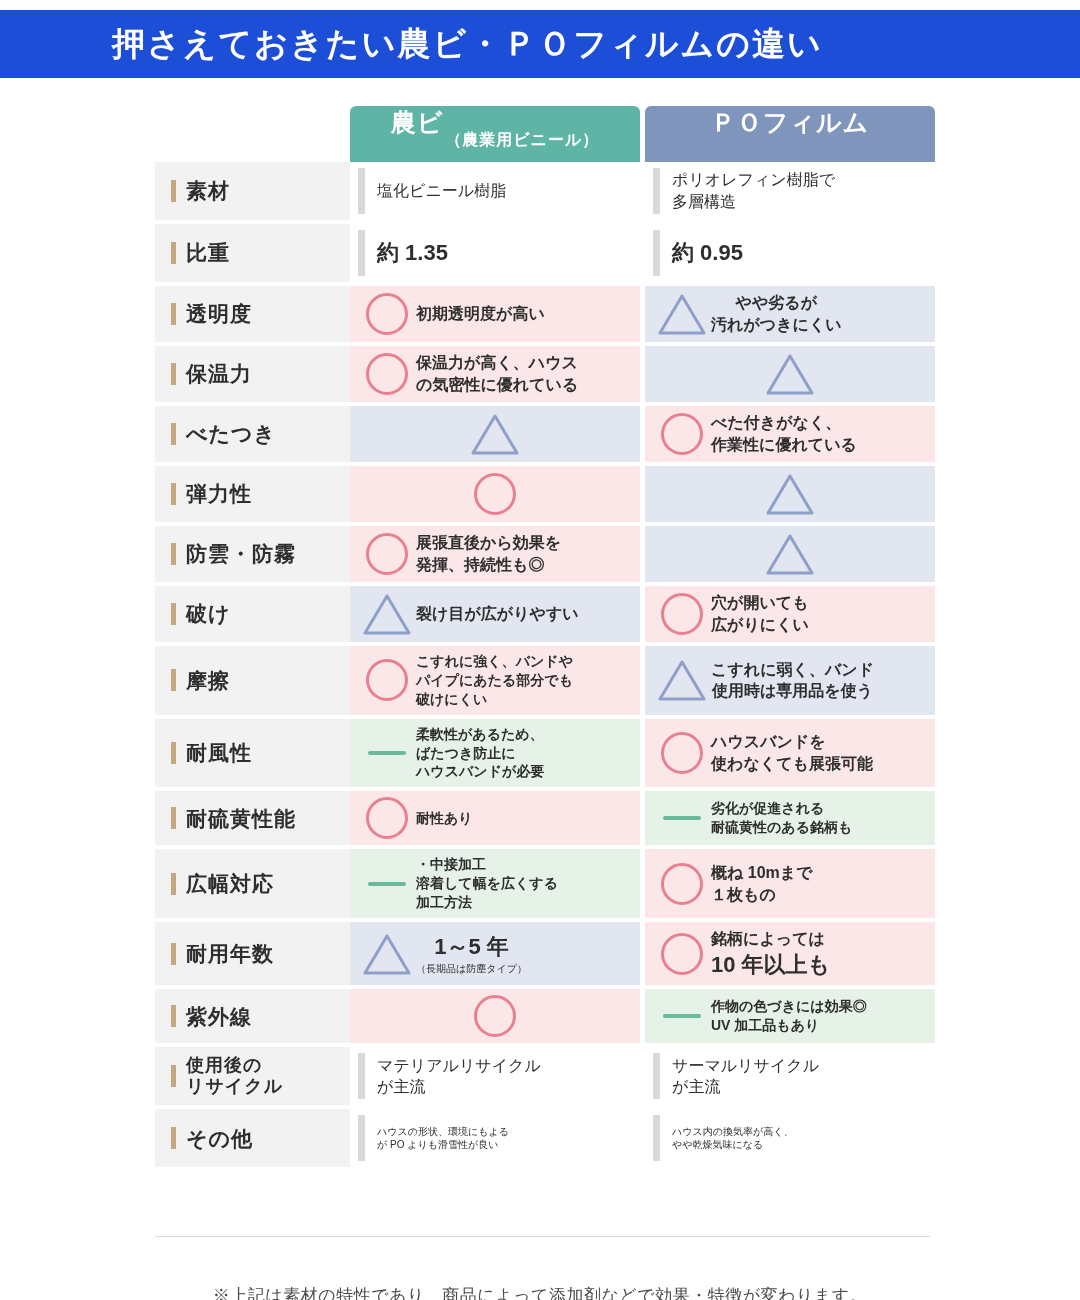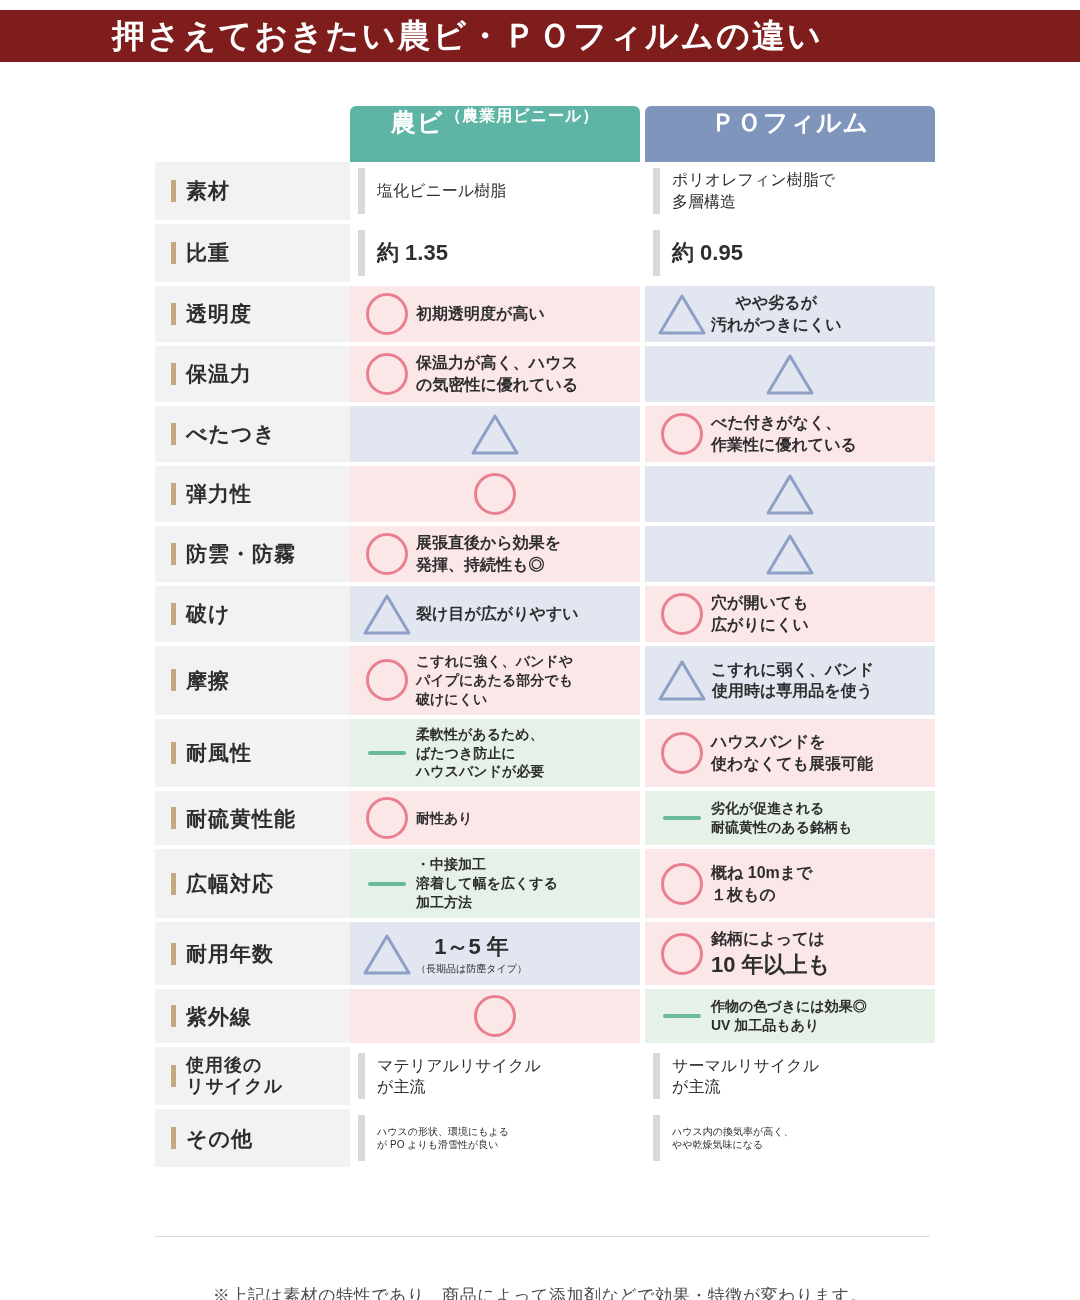--- a/index.html
+++ b/index.html
@@ -19,22 +19,22 @@
     width: 1080px;
     height: 1300px;
     box-sizing: border-box;
   }
   
   .header-bar {
     position: absolute;
     left: 0;
     top: 10px;
     width: 1080px;
-    height: 52px;
-    background: #7f1d1d;
+    height: 68px;
+    background: #1d4ed8;
     display: flex;
     align-items: center;
   }
   .header-title {
     color: #ffffff;
     font-size: 33px;
     font-weight: bold;
     letter-spacing: 2px;
     margin-left: 112px;
   }
@@ -72,20 +72,21 @@
   }
   .col-head.po {
     background: #7f95bb;
     border-radius: 6px 6px 0 0;
     margin-left: 0;
   }
   .col-head .sub {
     font-size: 16px;
     font-weight: bold;
     margin-left: 2px;
+    margin-top: 24px;
   }
   .gap {
     flex: 0 0 5px;
   }
   .row {
     display: flex;
     border-bottom: 2px solid #ffffff;
   }
   .label-cell {
     flex: 0 0 195px;

